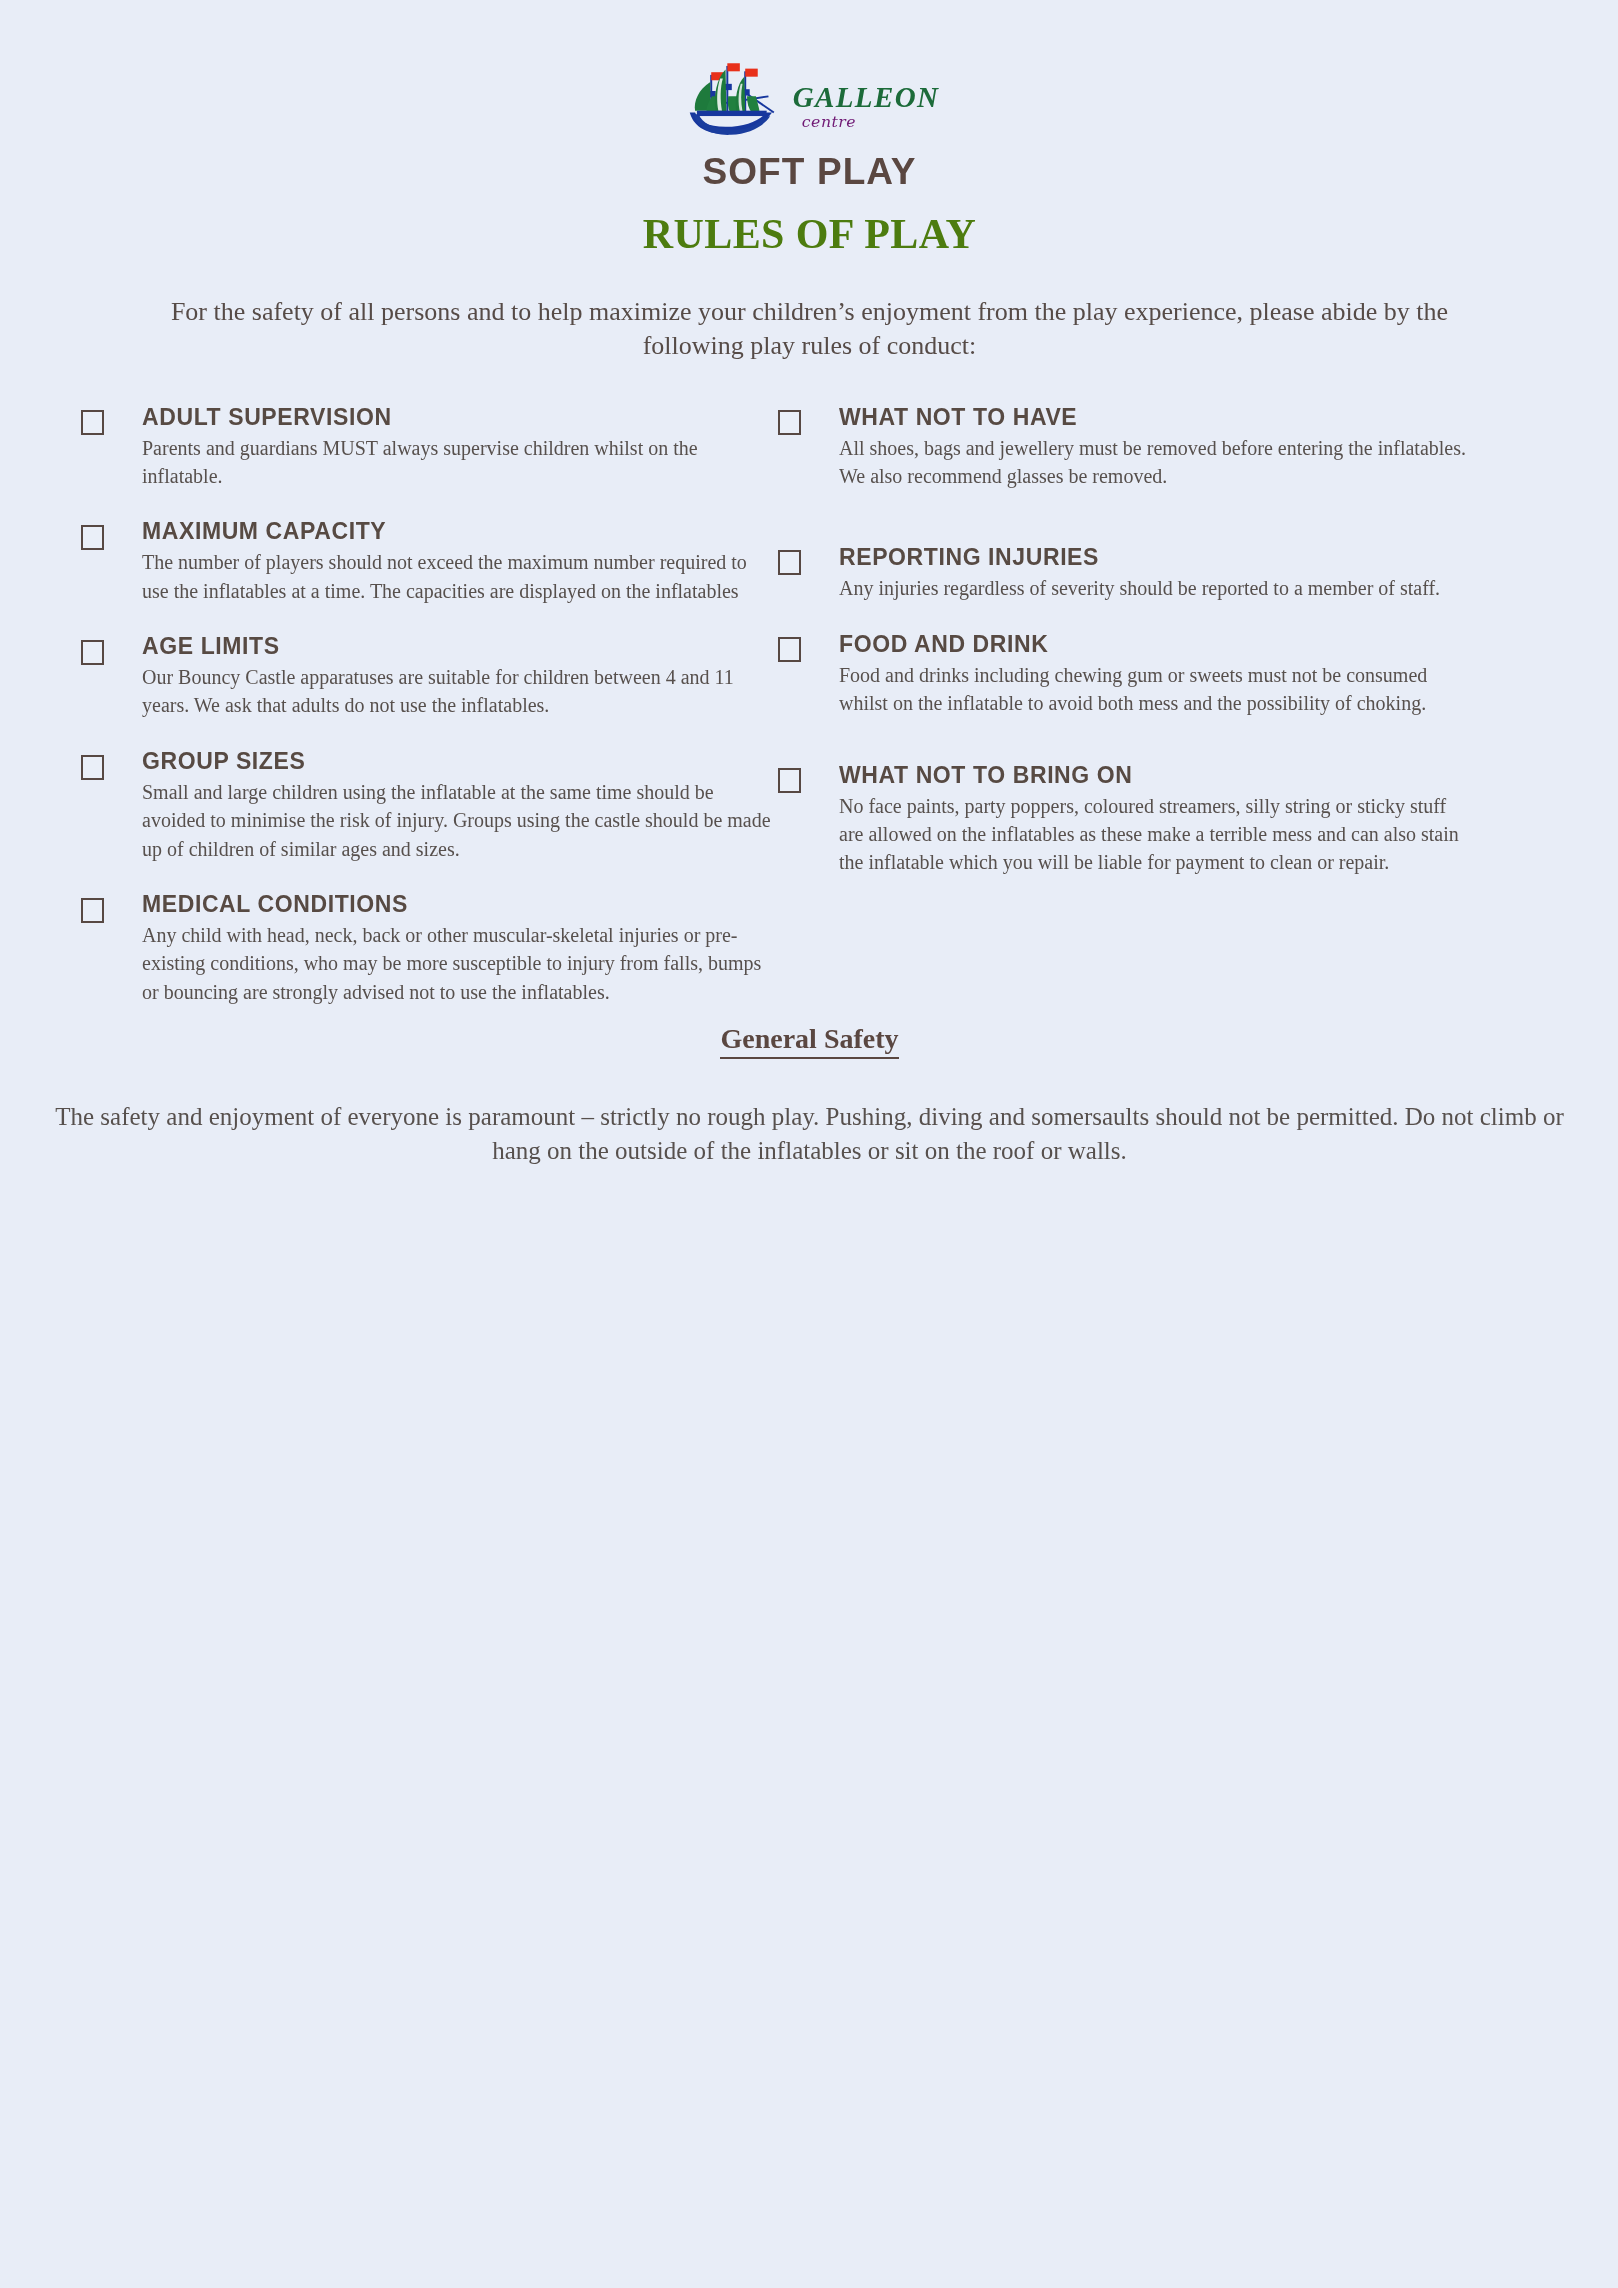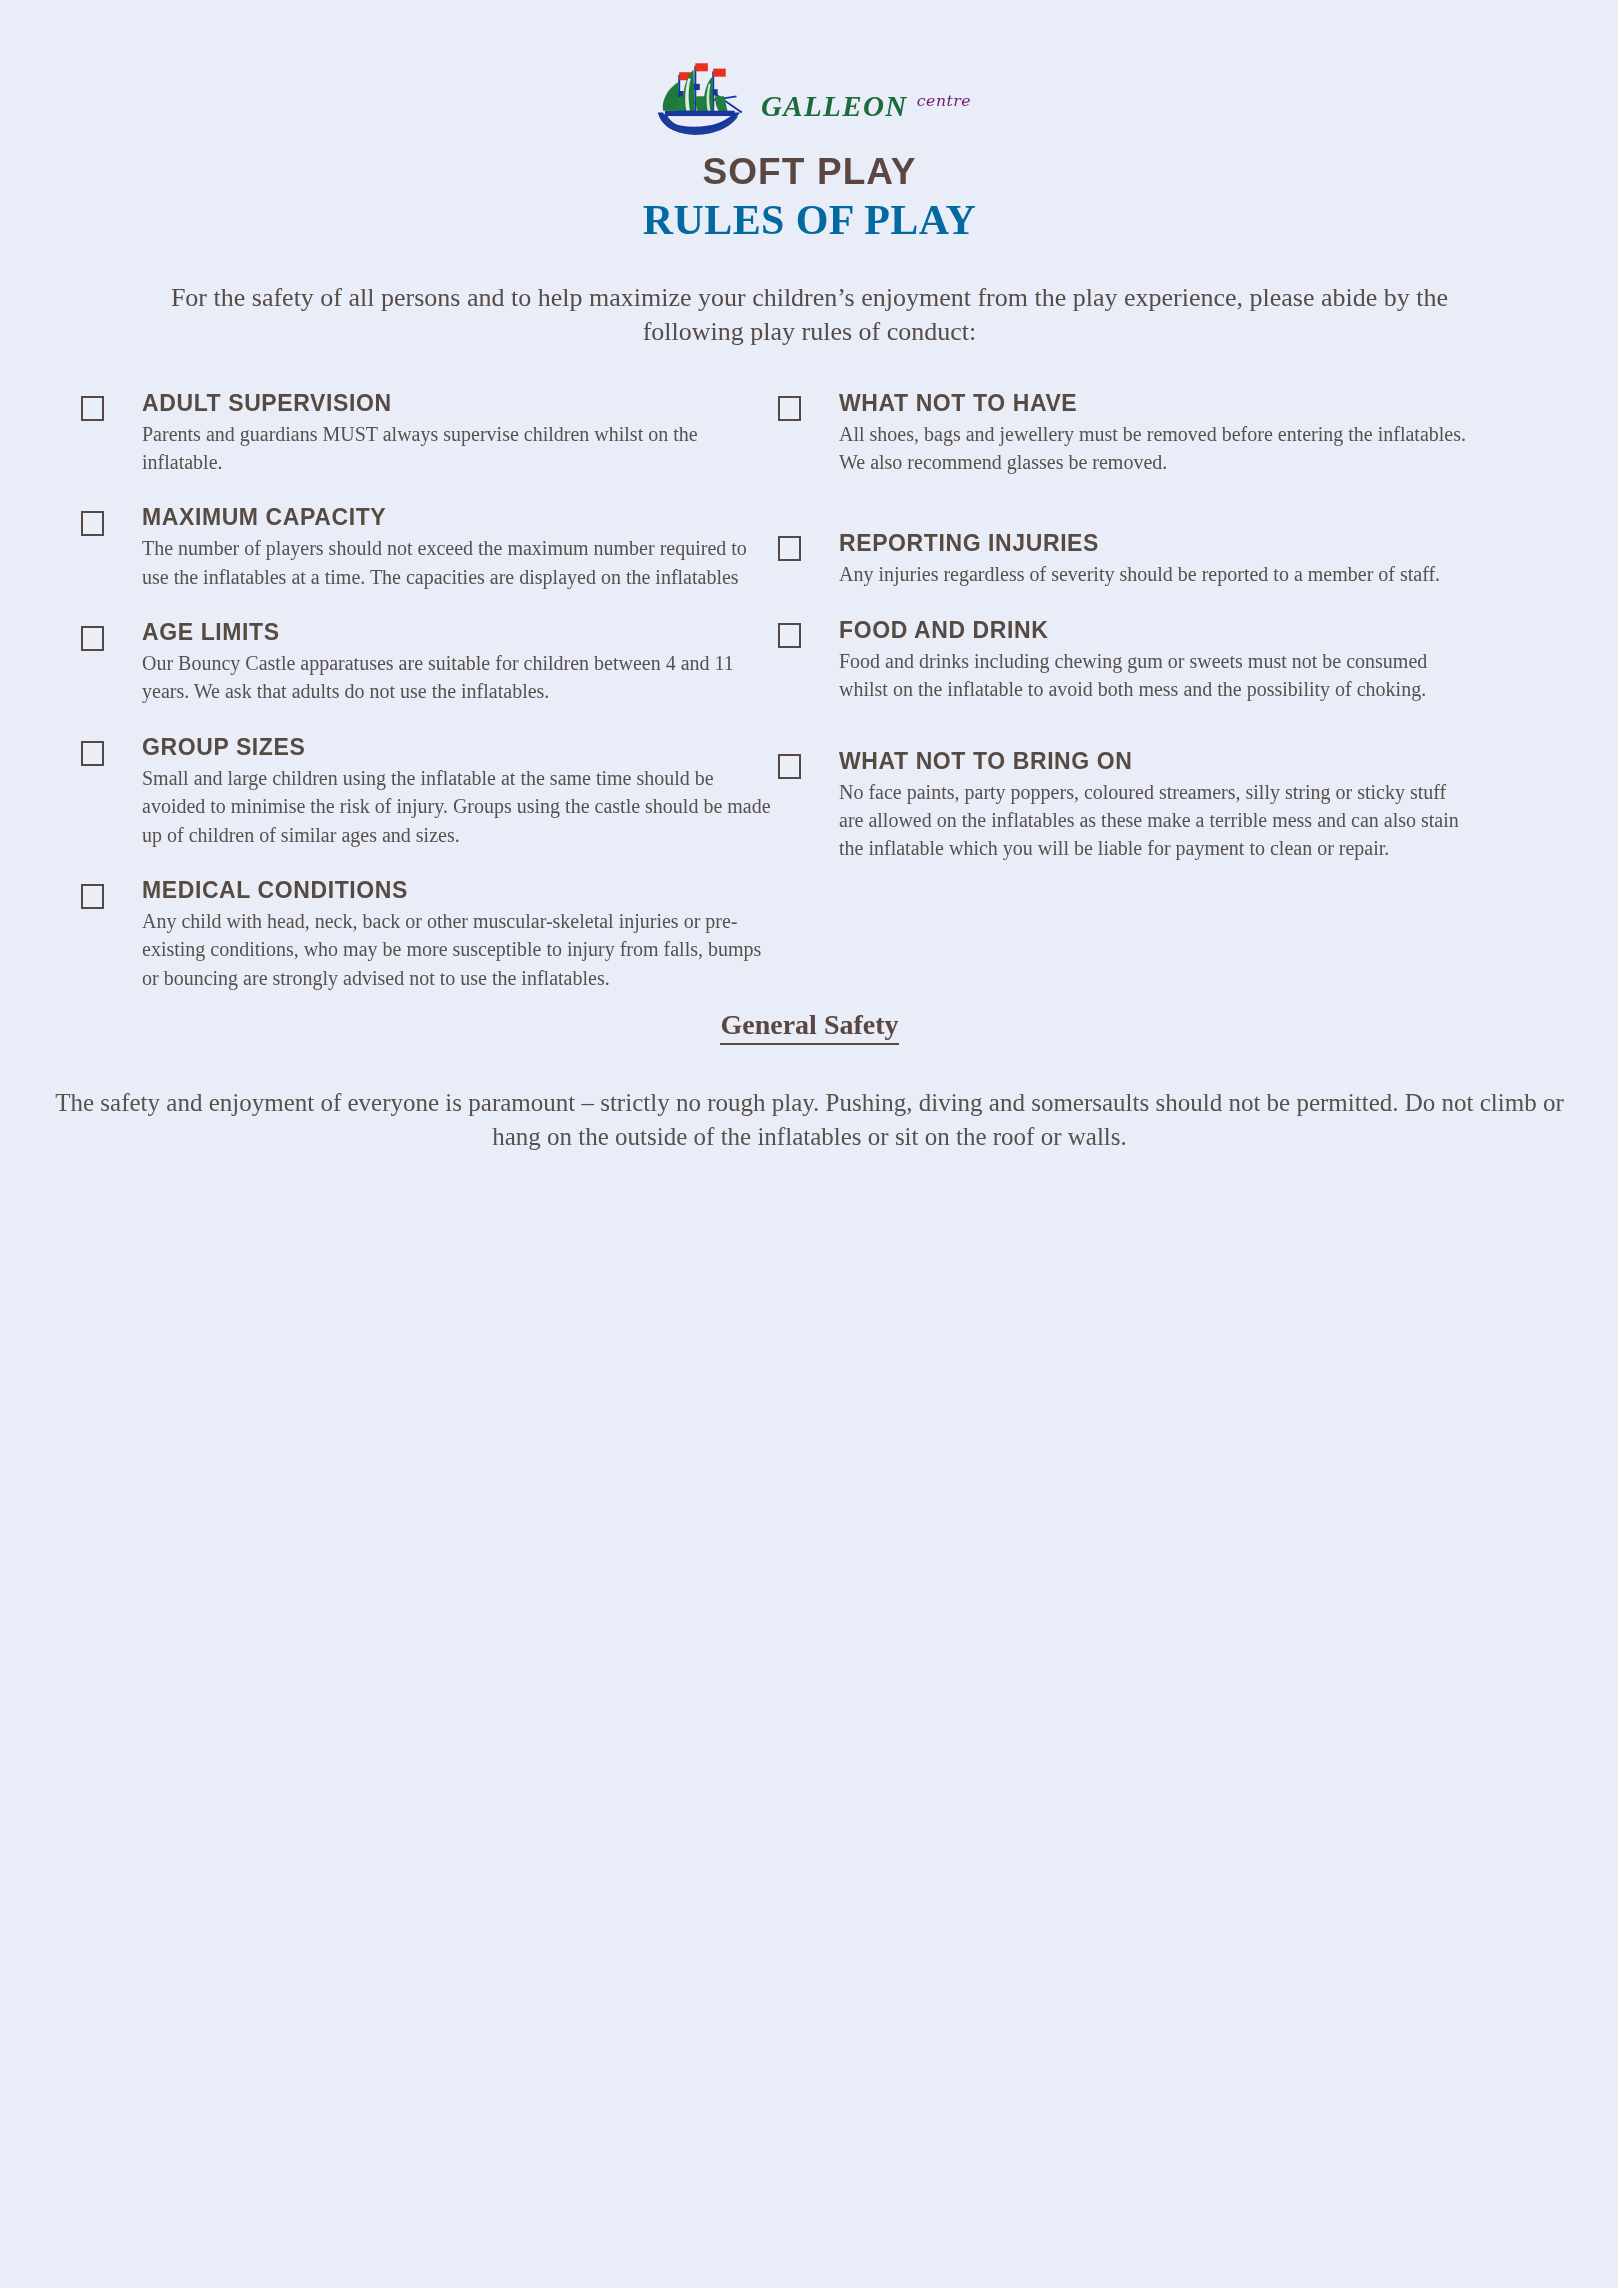--- a/index.html
+++ b/index.html
@@ -35,20 +35,21 @@
     gap: 13px;
     height: 85px;
   }
   .logo-ship {
     width: 100px;
     height: 85px;
     display: block;
   }
   .logo-words {
     display: flex;
+    flex-direction: column;
     align-items: flex-start;
     justify-content: center;
     line-height: 1;
     padding-top: 13px;
   }
   .logo-name {
     font-family: "Liberation Serif", serif;
     font-style: italic;
     font-weight: bold;
     font-size: 29px;
@@ -72,22 +73,22 @@
     letter-spacing: 1.1px;
     color: #5a4741;
     margin-top: 11px;
     line-height: 1.05;
   }
   .title-rules {
     font-family: "Liberation Serif", serif;
     font-weight: bold;
     font-size: 42px;
     letter-spacing: 0.4px;
-    color: #0369a1;
-    margin-top: 6px;
+    color: #4d7c0f;
+    margin-top: 20px;
     line-height: 1.05;
   }
 
   
   .intro {
     margin: 39px auto 0 auto;
     width: 1384px;
     text-align: center;
     font-size: 26px;
     line-height: 1.32;

